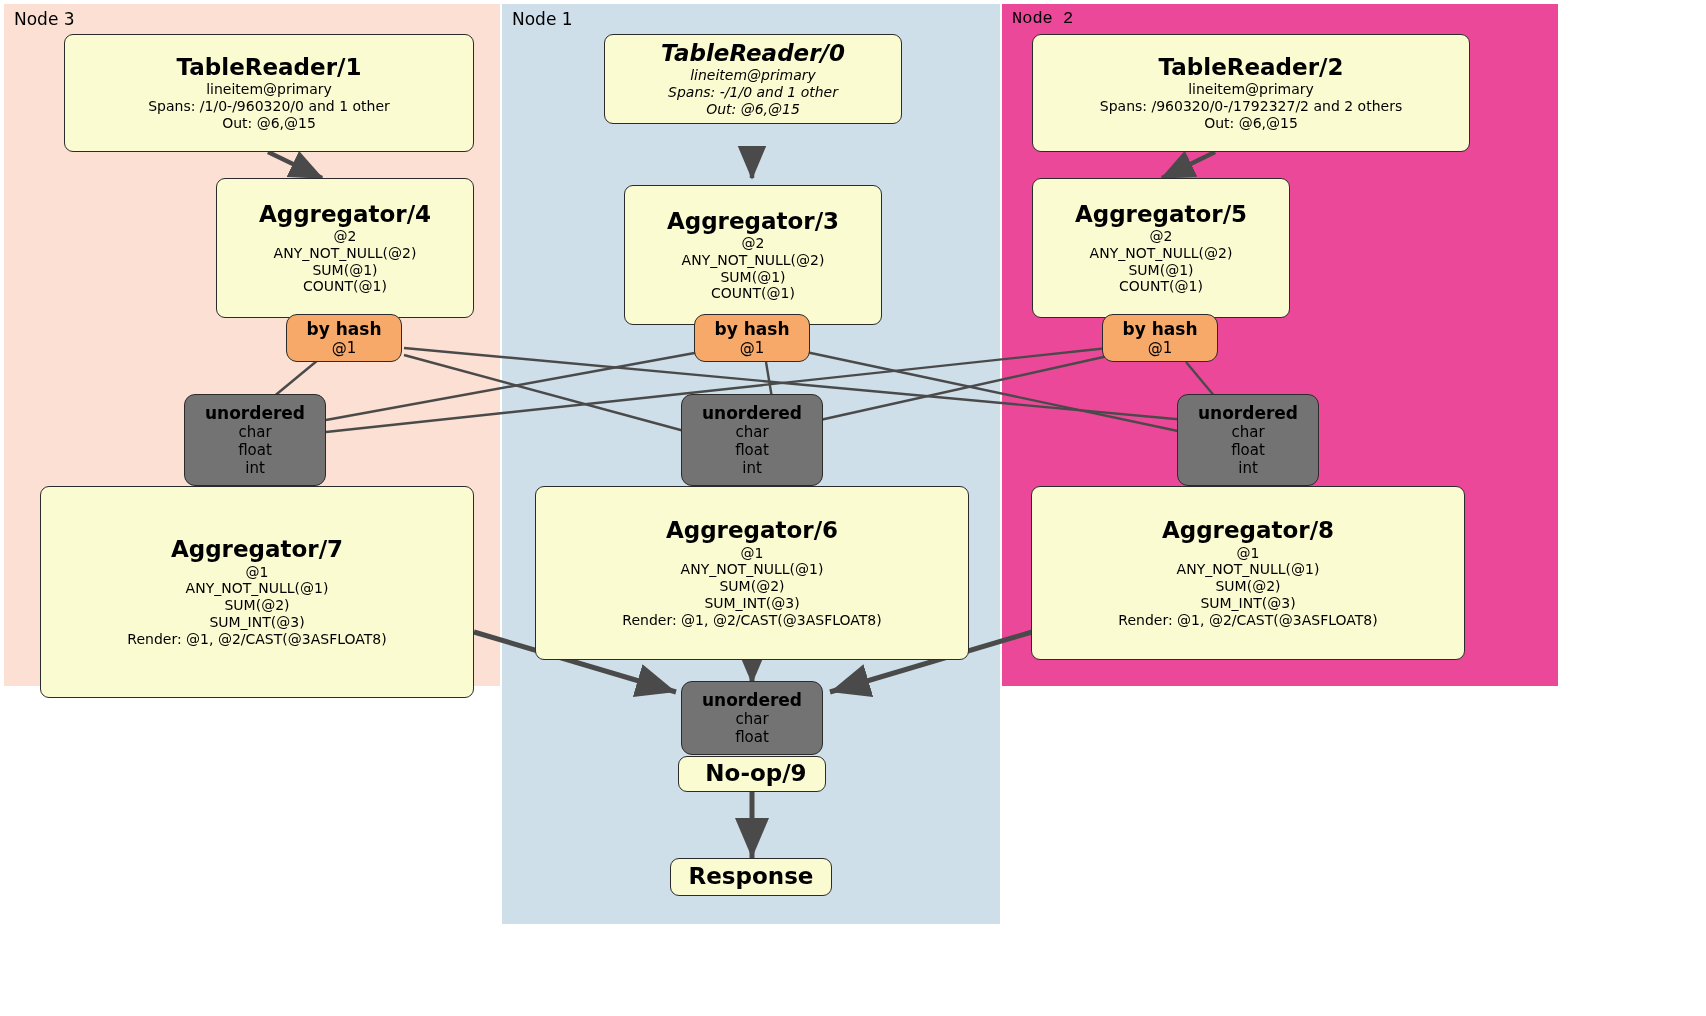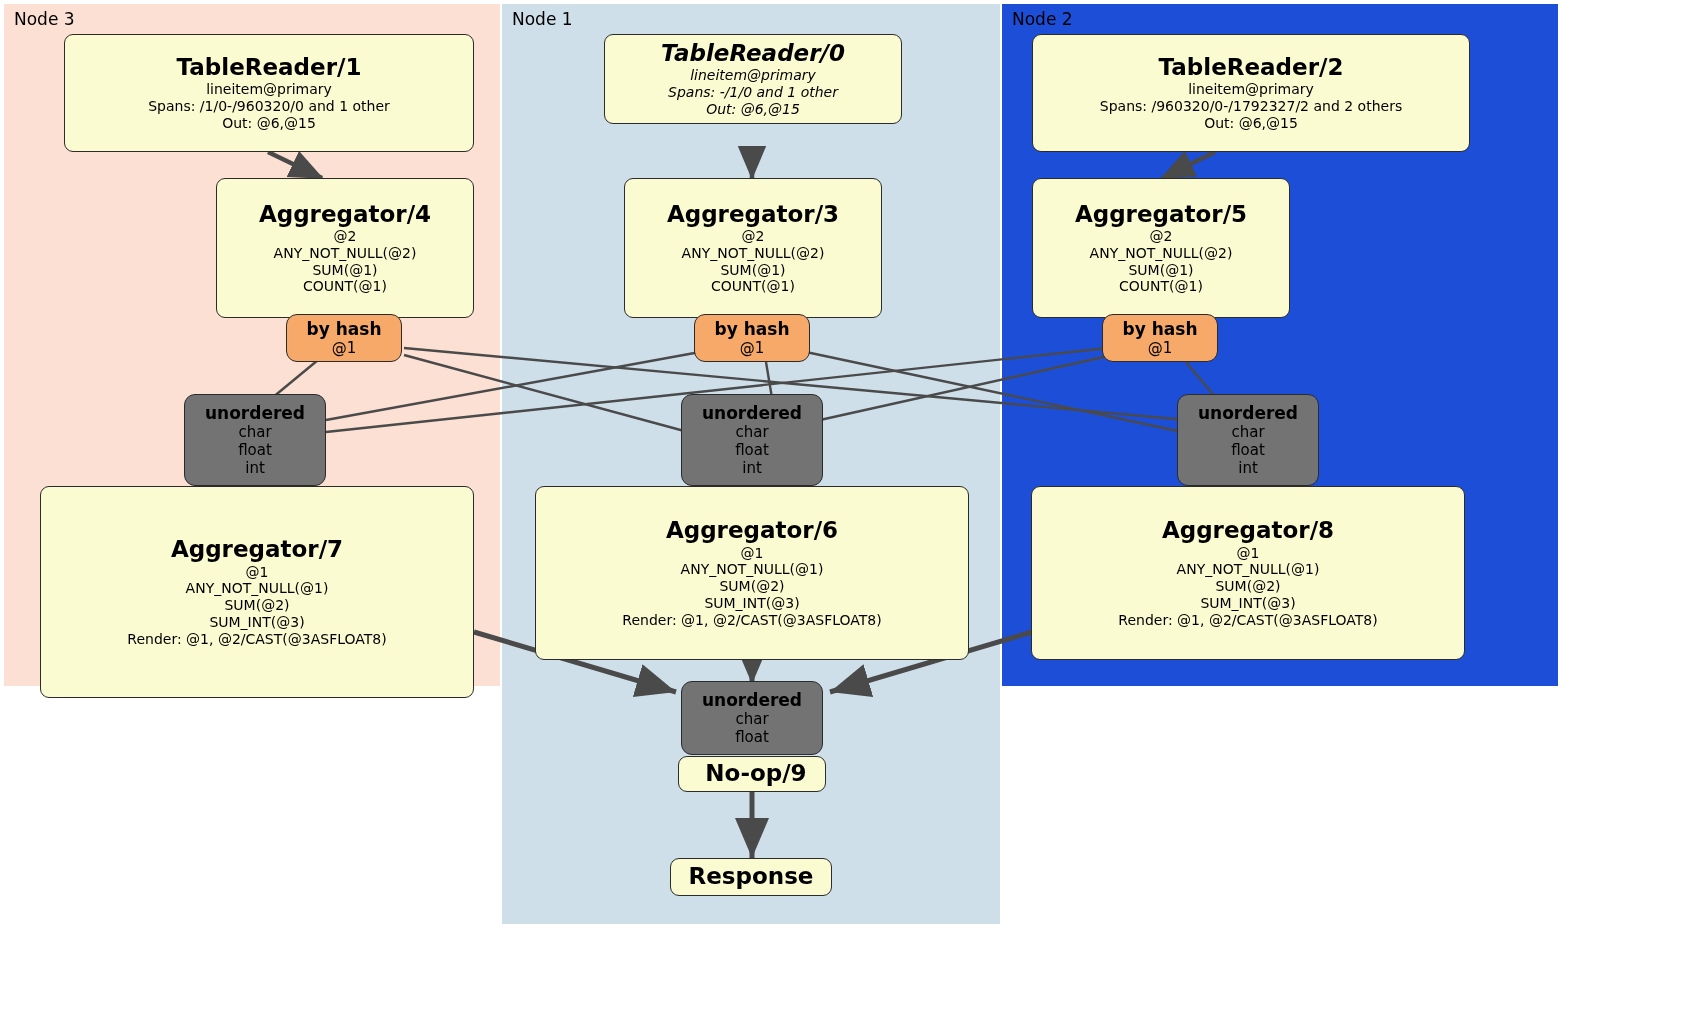--- a/index.html
+++ b/index.html
@@ -101,21 +101,21 @@
 <div id="canvas">
 
   <div class="node-panel" style="left:4px; top:4px; width:496px; height:682px; background:#fbe0d3;">
     <div class="node-panel-label">Node 3</div>
   </div>
 
   <div class="node-panel" style="left:502px; top:4px; width:498px; height:920px; background:#cfdfea;">
     <div class="node-panel-label">Node 1</div>
   </div>
 
-  <div class="node-panel" style="left:1002px; top:4px; width:556px; height:682px; background:#1d4ed8;">
+  <div class="node-panel" style="left:1002px; top:4px; width:556px; height:682px; background:#ec4899;font-family:Liberation Mono, monospace;">
     <div class="node-panel-label">Node 2</div>
   </div>
 
   <svg id="edges" viewBox="0 0 1706 1016" preserveAspectRatio="none">
     <defs>
       <marker id="arr" markerWidth="9" markerHeight="9" refX="7.2" refY="3.2" orient="auto" markerUnits="strokeWidth">
         <path d="M0,0 L7.6,3.2 L0,6.4 z" fill="#4a4a4a"></path>
       </marker>
       <marker id="arrThin" markerWidth="10" markerHeight="10" refX="8" refY="3.4" orient="auto" markerUnits="strokeWidth">
         <path d="M0,0 L8,3.4 L0,6.8 z" fill="#4a4a4a"></path>
@@ -171,21 +171,21 @@
   </div>
 
   <div class="gnode proc" style="left:216px; top:178px; width:258px; height:140px;">
     <div class="n-title">Aggregator/4</div>
     <div class="n-line">@2</div>
     <div class="n-line">ANY_NOT_NULL(@2)</div>
     <div class="n-line">SUM(@1)</div>
     <div class="n-line">COUNT(@1)</div>
   </div>
 
-  <div class="gnode proc" style="left:624px; top:178px; width:258px; height:140px;">
+  <div class="gnode proc" style="left:624px; top:185px; width:258px; height:140px;">
     <div class="n-title">Aggregator/3</div>
     <div class="n-line">@2</div>
     <div class="n-line">ANY_NOT_NULL(@2)</div>
     <div class="n-line">SUM(@1)</div>
     <div class="n-line">COUNT(@1)</div>
   </div>
 
   <div class="gnode proc" style="left:1032px; top:178px; width:258px; height:140px;">
     <div class="n-title">Aggregator/5</div>
     <div class="n-line">@2</div>

